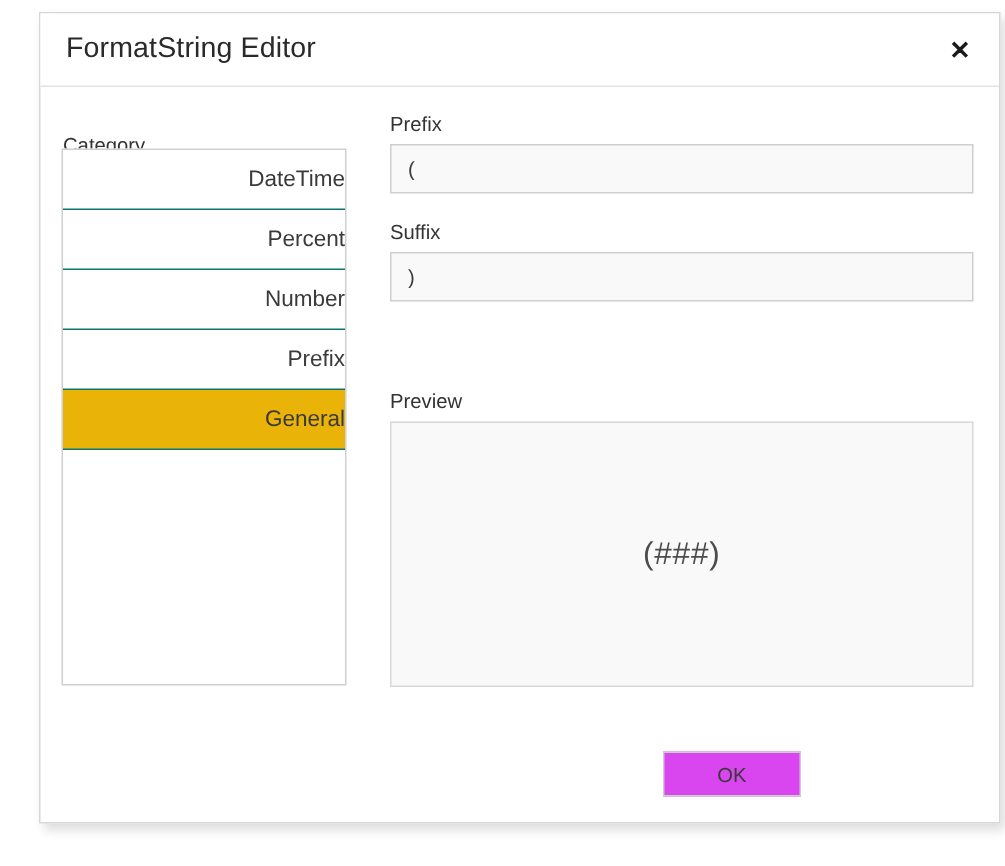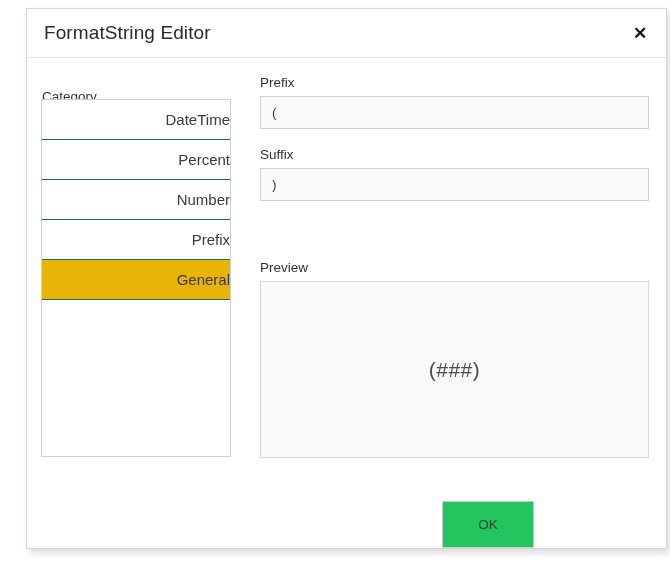--- a/index.html
+++ b/index.html
@@ -168,22 +168,22 @@
   .footer {
     position: absolute;
     left: 0;
     top: 443px;
     width: 639px;
     height: 48px;
   }
   .btn {
     position: absolute;
     top: 0;
-    height: 47px;
-    background: #22c55e;
+    height: 30px;
+    background: #d946ef;
     border: 1px solid #cccccc;
     box-sizing: border-box;
     font-family: "Liberation Sans", sans-serif;
     font-size: 13.5px;
     color: #3a3a3a;
     cursor: pointer;
     padding: 0;
   }
   .btn-ok     { left: 415px; width: 92px; }
   .btn-cancel { left: 523px; width: 98px; }

